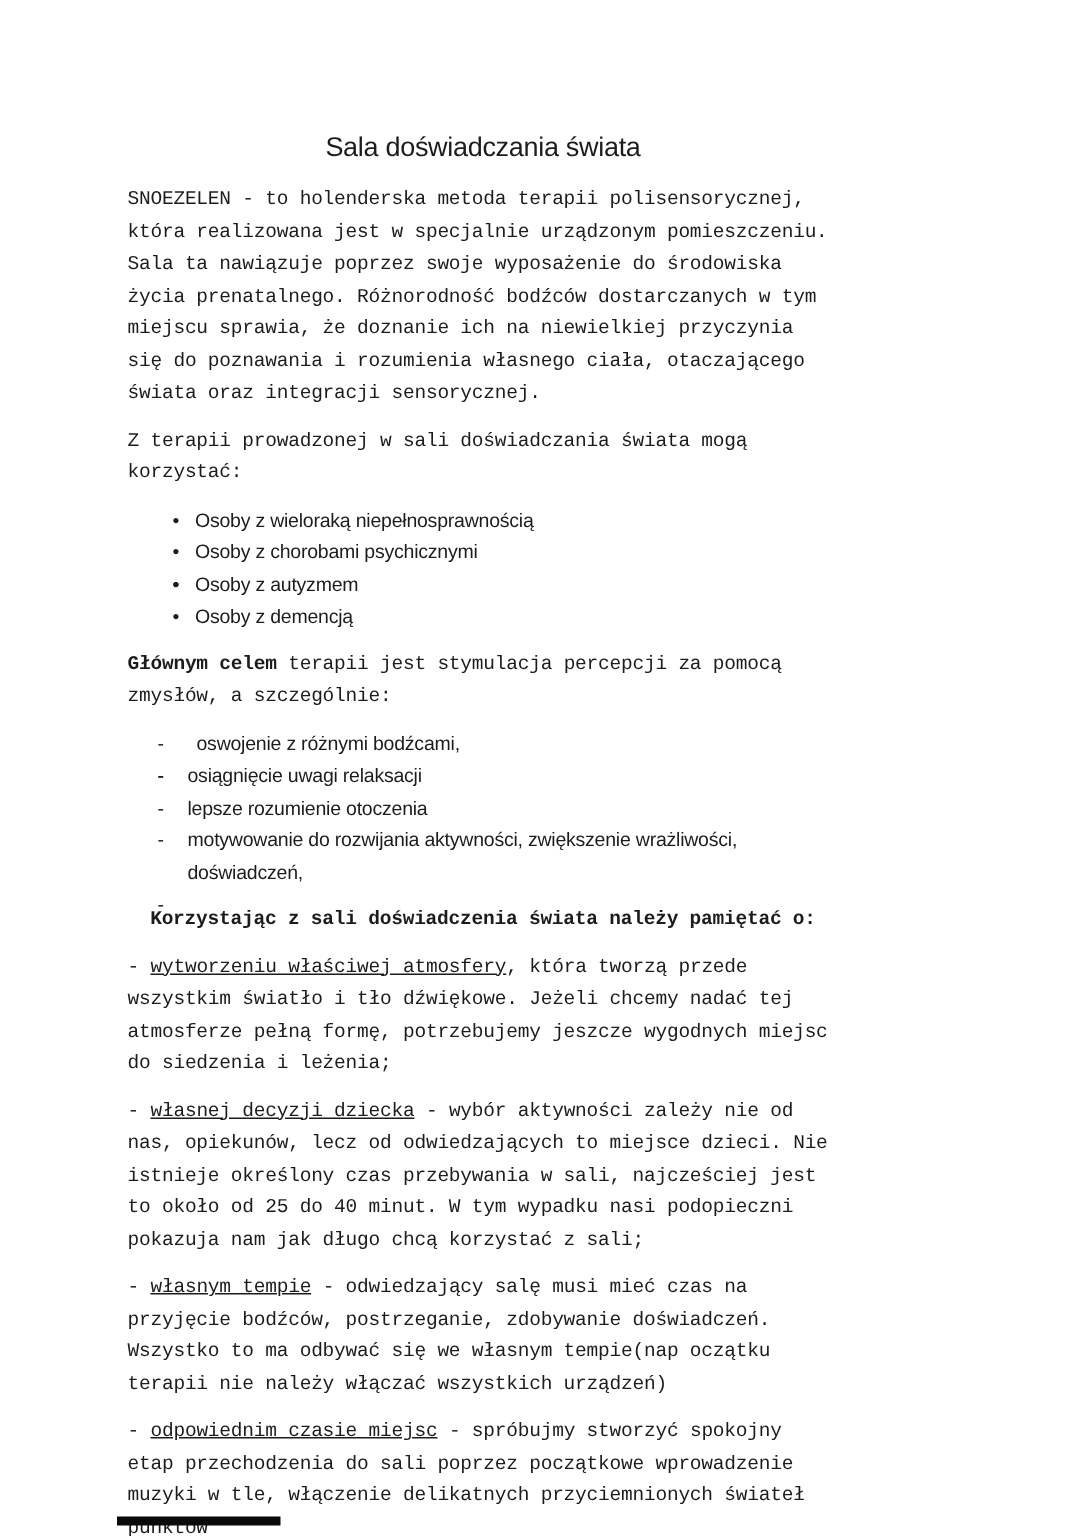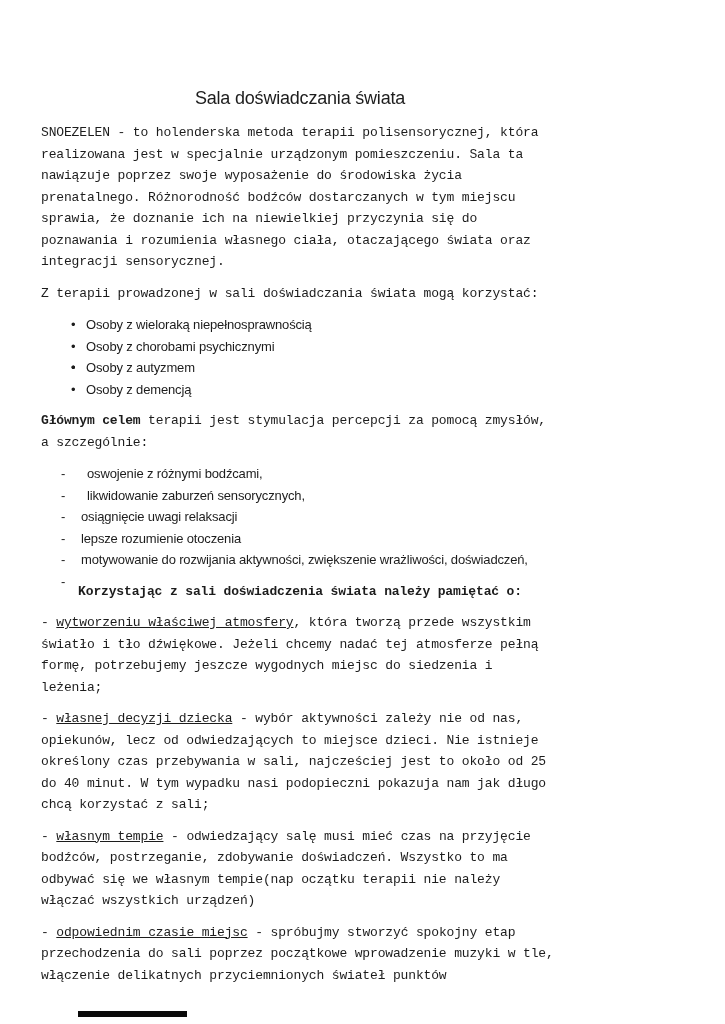--- a/index.html
+++ b/index.html
@@ -3,21 +3,21 @@
 <meta charset="utf-8">
 <style>
   html, body { margin: 0; padding: 0; background: #ffffff; }
   .page {
     position: relative;
     width: 644px;
     height: 1024px;
     background: #ffffff;
     overflow: hidden;
     box-sizing: border-box;
-    padding: 86px 85px 0 41px;
+    padding: 86px 85px 0 85px;
     font-family: "Liberation Sans", "DejaVu Sans", sans-serif;
     font-size: 13px;
     letter-spacing: -0.15px;
     line-height: 21.5px;
     color: #1c1c1c;
   }
   .title {
     font-size: 18px;
     font-weight: normal;
     text-align: center;
@@ -86,21 +86,20 @@
 
   <p class="para"><span class="bold">Głównym celem</span><span> terapii jest stymulacja percepcji za pomocą zmysłów, a szczególnie:</span></p>
 
   <ul class="plainlist dashes">
     <li class="indent">
       <span class="marker">-</span>
       <span>oswojenie z różnymi bodźcami,</span>
     </li>
     <li class="indent">
       <span class="marker">-</span>
-      <span>likwidowanie zaburzeń sensorycznych,</span>
     </li>
     <li>
       <span class="marker">-</span>
       <span>osiągnięcie uwagi relaksacji</span>
     </li>
     <li>
       <span class="marker">-</span>
       <span>lepsze rozumienie otoczenia</span>
     </li>
     <li>

